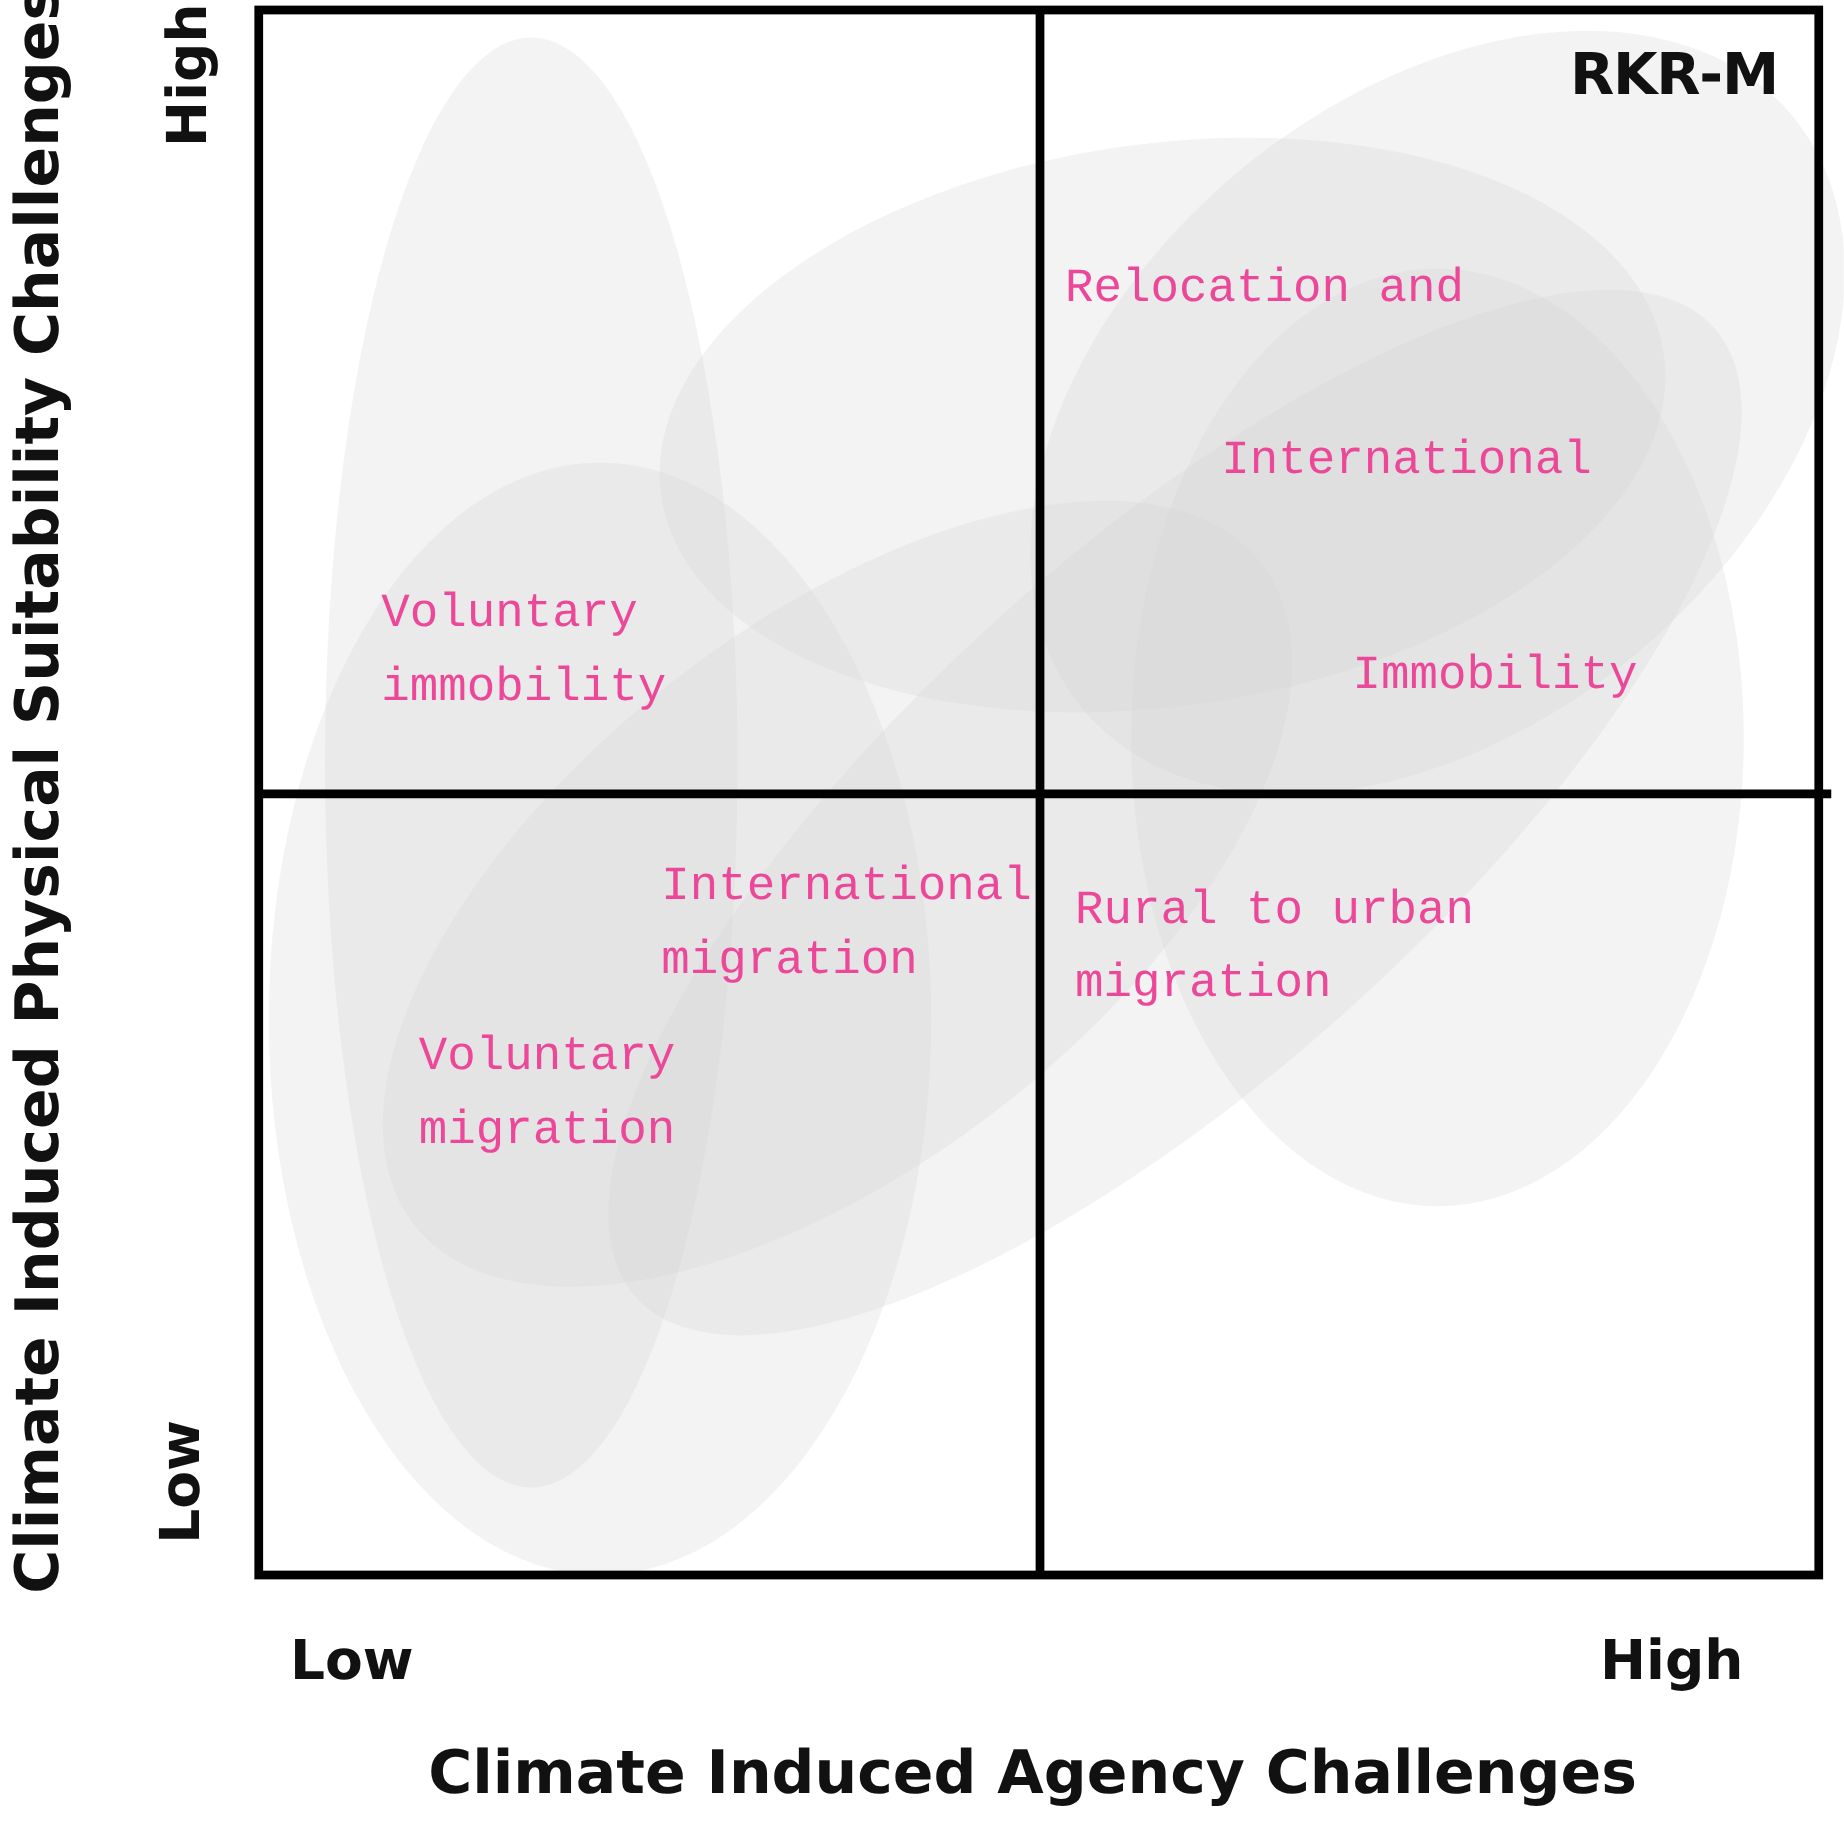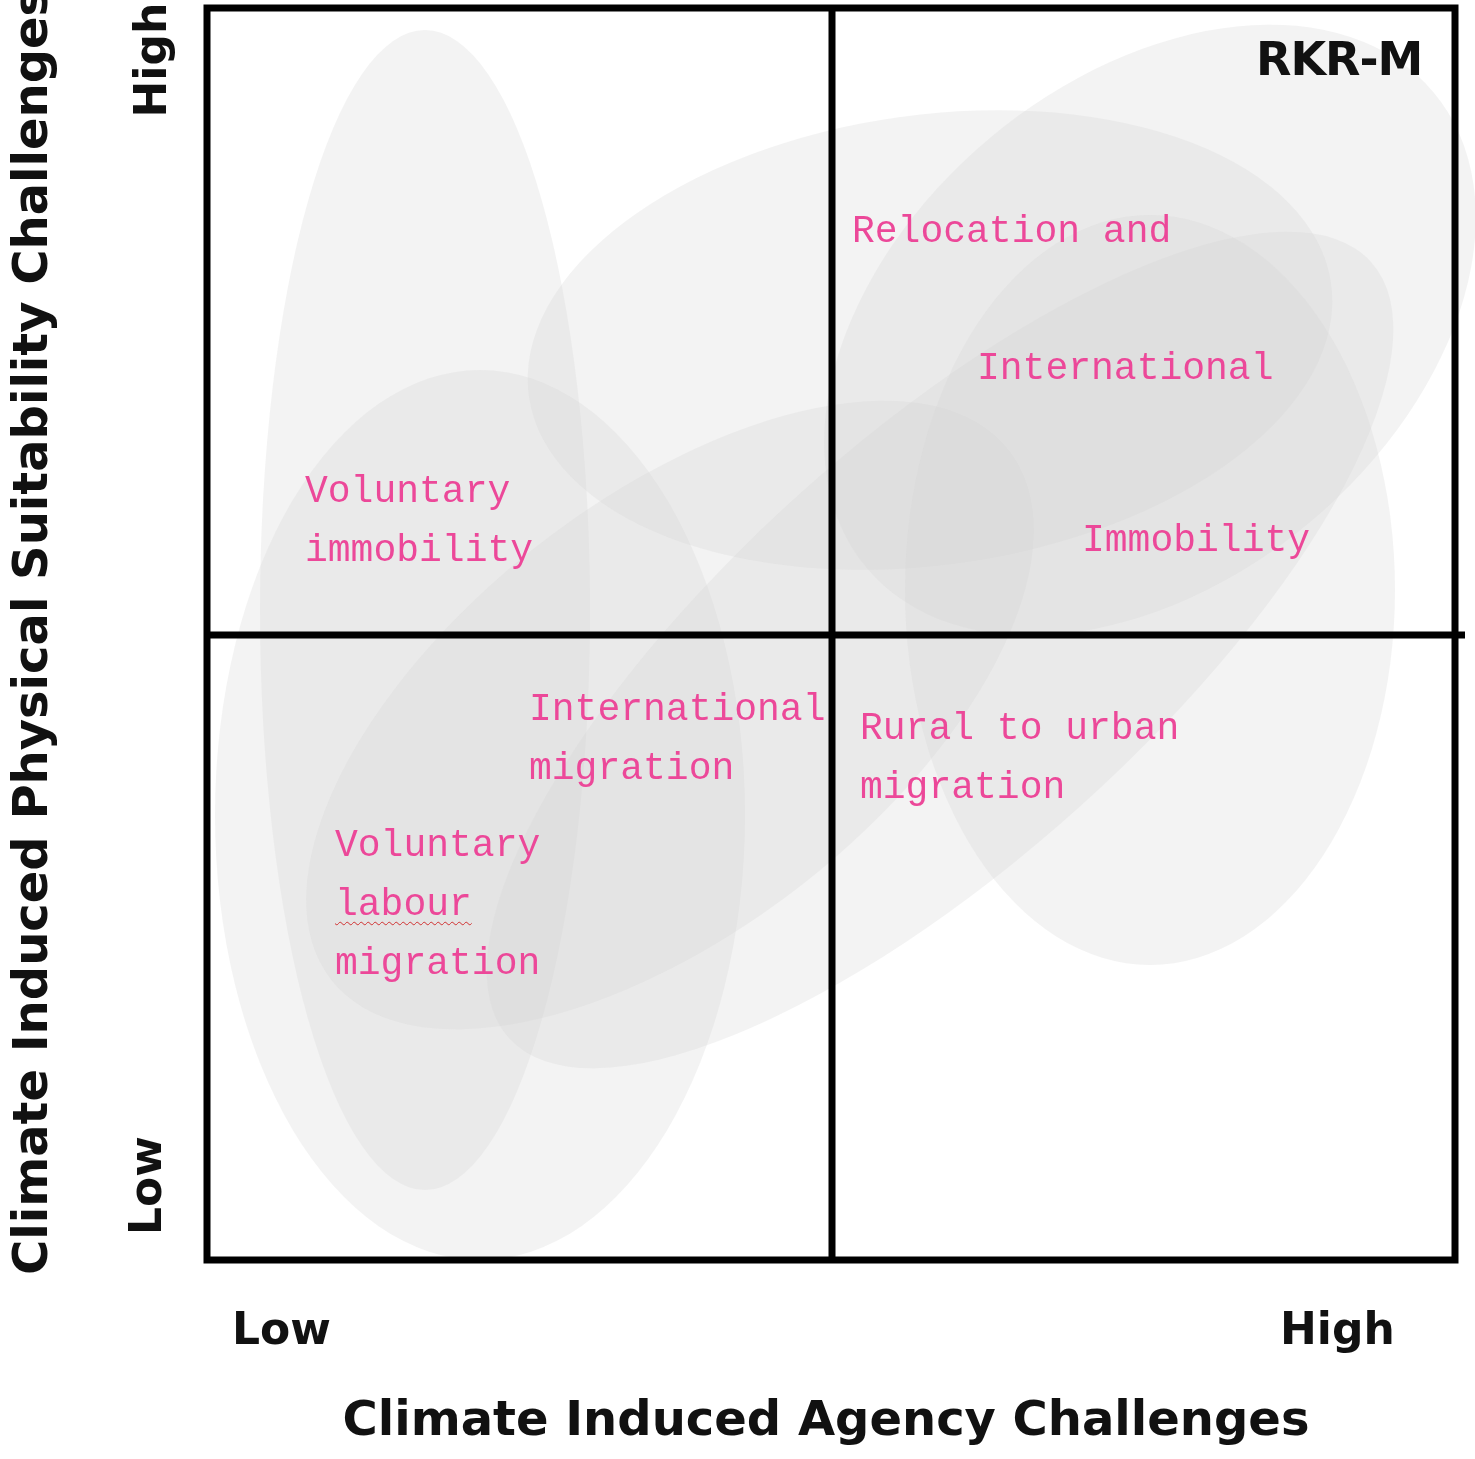--- a/index.html
+++ b/index.html
@@ -62,21 +62,20 @@
 <div class="lbl" style="left:1082px; top:497px;">
   <span>Immobility</span>
 </div>
 
 <div class="lbl" style="left:529px; top:666px;">
   <span>International</span>
   <span>migration</span>
 </div>
 <div class="lbl" style="left:335px; top:802px;">
   <span>Voluntary</span>
-  <span><span class="squiggle" style="display:inline">labour</span></span>
   <span>migration</span>
 </div>
 
 <div class="lbl" style="left:860px; top:685px;">
   <span>Rural to urban</span>
   <span>migration</span>
 </div>
 
 <div class="bold xtick" style="left:232px;">Low</div>
 <div class="bold xtick" style="left:1280px;">High</div>

